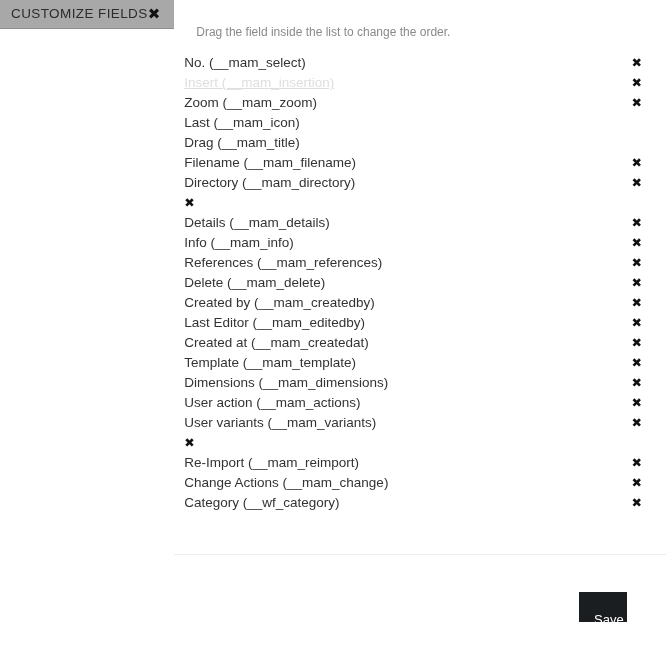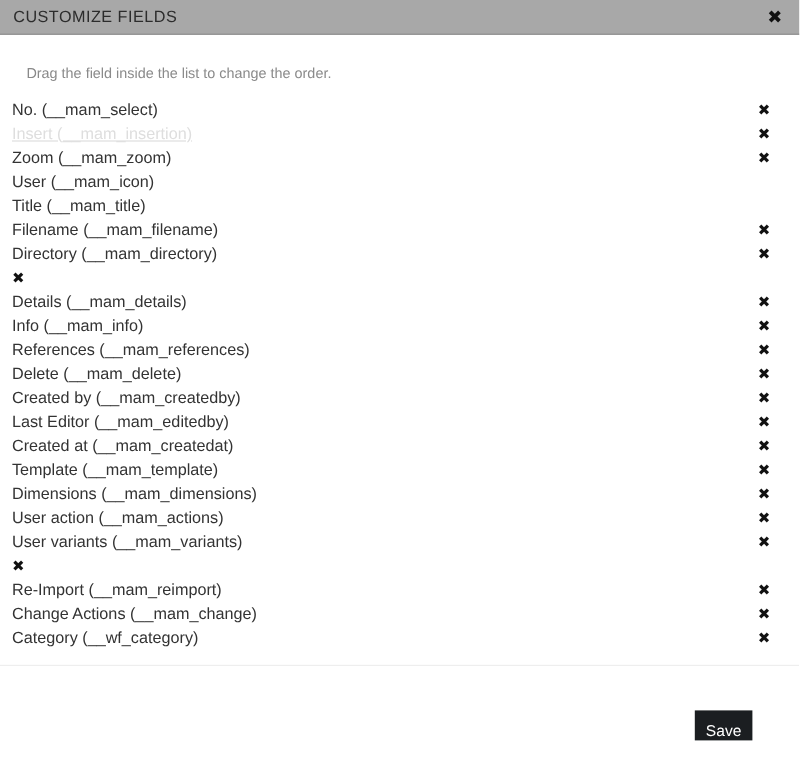--- a/index.html
+++ b/index.html
@@ -14,21 +14,21 @@
     overflow: hidden;
   }
 
   #dialog {
     position: relative;
     width: 666px;
     height: 648px;
     background: #ffffff;
     box-sizing: border-box;
     display: flex;
-    flex-direction: column;
+    flex-direction: row;
   }
 
   
   #titlebar {
     height: 29px;
     background: #a8a8a8;
     border-bottom: 1px solid #8f8f8f;
     display: flex;
     align-items: center;
     justify-content: space-between;
@@ -120,21 +120,21 @@
   }
   #save-button {
     position: absolute;
     right: 39px;
     top: 37px;
     background: #1b1e21;
     color: #ffffff;
     border: none;
     font-family: "Liberation Sans", sans-serif;
     font-size: 13px;
-    padding: 4px;
+    padding: 15px;
     width: 48px;
     height: 25px;
     line-height: 25px;
     text-align: center;
     cursor: pointer;
   }
 </style>
 </head>
 <body>
 
@@ -156,25 +156,25 @@
         </li>
         <li class="field-row disabled">
           <span class="field-label">Insert (__mam_insertion)</span>
           <span class="row-x">✖</span>
         </li>
         <li class="field-row">
           <span class="field-label">Zoom (__mam_zoom)</span>
           <span class="row-x">✖</span>
         </li>
         <li class="field-row">
-          <span class="field-label">User (__mam_icon)</span>
+          <span class="field-label">Last (__mam_icon)</span>
           <span class="row-x hidden">✖</span>
         </li>
         <li class="field-row">
-          <span class="field-label">Title (__mam_title)</span>
+          <span class="field-label">Drag (__mam_title)</span>
           <span class="row-x hidden">✖</span>
         </li>
         <li class="field-row">
           <span class="field-label">Filename (__mam_filename)</span>
           <span class="row-x">✖</span>
         </li>
         <li class="field-row">
           <span class="field-label">Directory (__mam_directory)</span>
           <span class="row-x">✖</span>
         </li>

